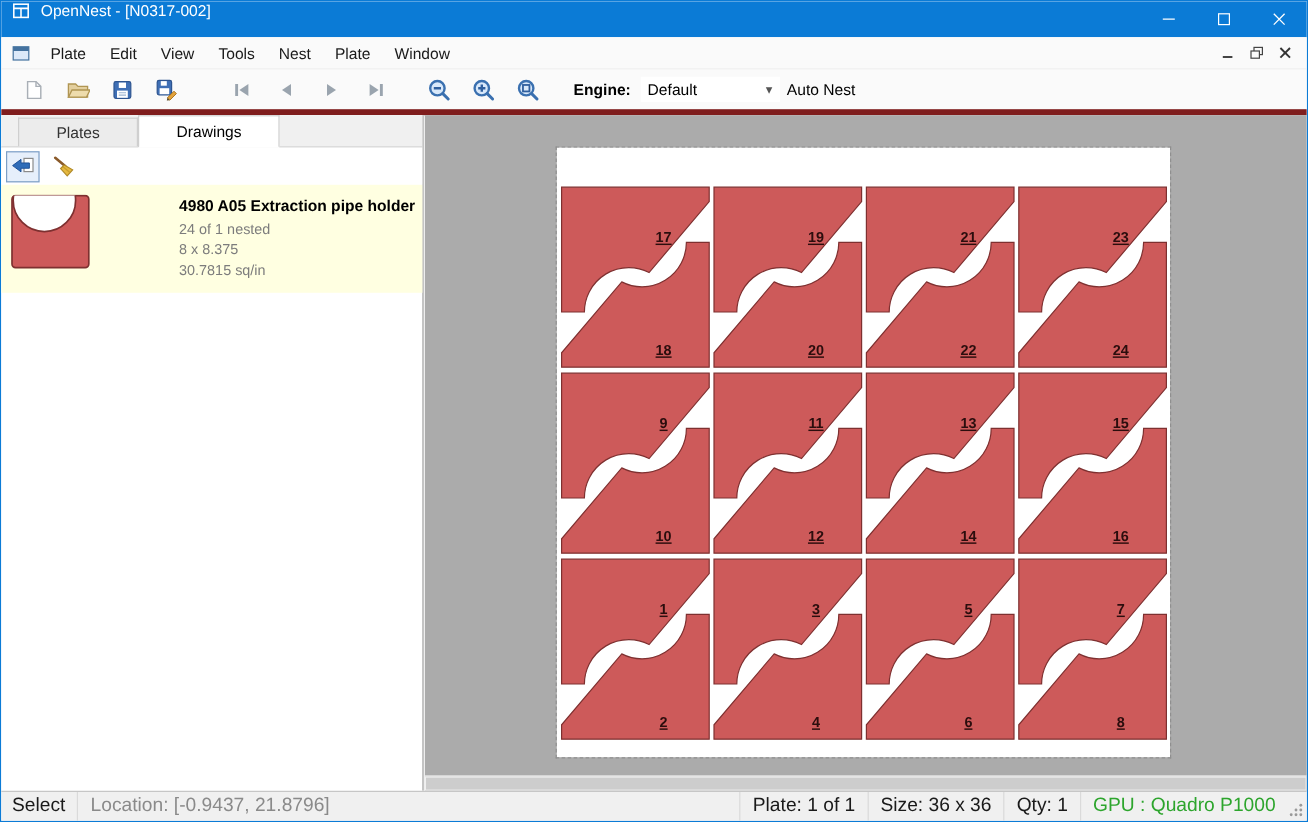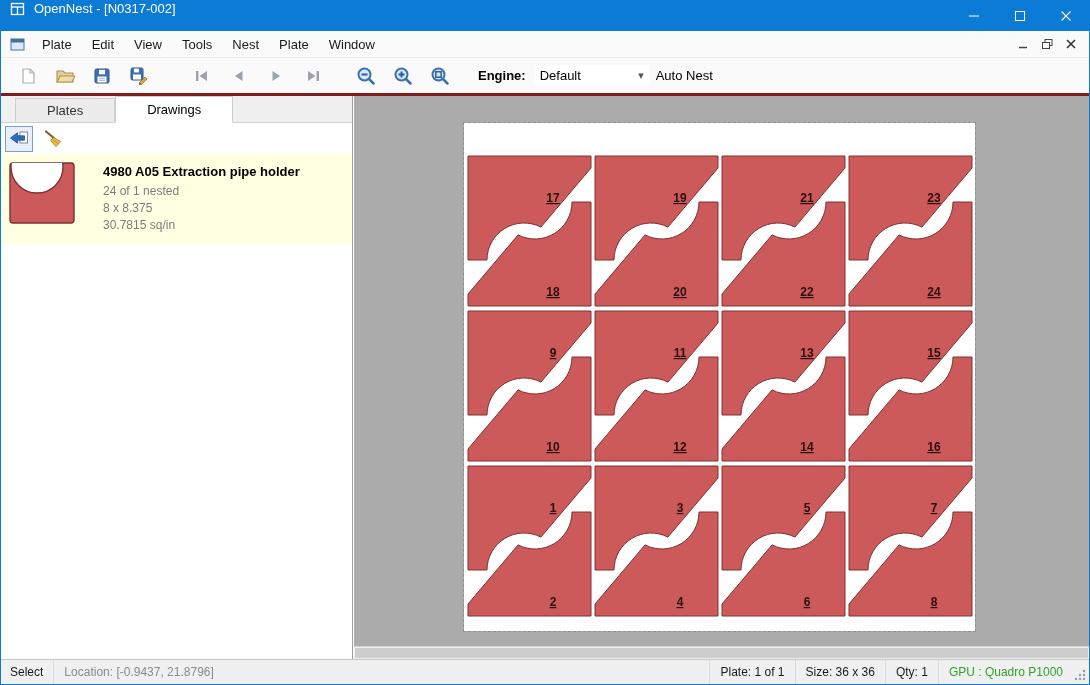--- a/index.html
+++ b/index.html
@@ -14,51 +14,51 @@
   .win-btn { width:46px; height:30px; display:flex; align-items:center; justify-content:center; }
 
   
   .menubar { position:absolute; left:0; top:30px; right:0; height:27px; background:#fafafa; display:flex; align-items:center; font-size:13px; color:#1a1a1a; border-bottom:1px solid #ededed; }
   .menubar .mdiicon { margin:0 7px 0 9px; }
   .menu-item { padding:4px 10px; cursor:default; }
   .mdi-controls { margin-left:auto; display:flex; align-items:center; margin-right:6px; }
   .mdi-btn { width:24px; height:20px; display:flex; align-items:center; justify-content:center; }
 
   
-  .toolbar { position:absolute; left:0; top:57px; right:0; height:38px; background:#fafafa; border-bottom:3px solid #7f1d1d; display:flex; align-items:center; padding-left:8px; font-size:13px; }
+  .toolbar { position:absolute; left:0; top:57px; right:0; height:38px; background:#fafafa; border-bottom:5px solid #7f1d1d; display:flex; align-items:center; padding-left:8px; font-size:13px; }
   .tbtn { width:37px; height:32px; display:flex; align-items:center; justify-content:center; }
   .tb-gap-lg { width:26px; } .tb-gap-md { width:16px; }
   .engine-label { font-weight:bold; margin-left:20px; }
   .engine-combo { display:flex; align-items:center; width:116px; margin-left:8px; padding:3px 6px; background:#fff;gap:20px; }
   .engine-combo .chev { margin-left:auto; color:#555; font-size:11px; }
   .auto-nest { padding:4px 6px; }
 
   
   .sidebar { position:absolute; left:0; top:95px; width:352px; bottom:25px; background:#fff; border-right:1px solid #9d9d9d; }
   .tabstrip { height:27px; background:#f0f0f0; border-bottom:1px solid #cfcfcf; display:flex; align-items:flex-end; padding-left:14px; }
   .tab { height:24px; padding:0 31px; display:flex; align-items:center; font-size:13px; background:#ececec; border:1px solid #cfcfcf; border-bottom:none; color:#333; }
   .tab.active { background:#fff; height:27px; margin-bottom:-1px; border-bottom:1px solid #fff; color:#000; }
   .side-toolbar { height:31px; display:flex; align-items:center; gap:6px; padding:2px 4px; background:#fff; }
   .sbtn { width:28px; height:26px; display:flex; align-items:center; justify-content:center; }
   .sbtn.boxed { border:1px solid #7d9fc6; background:#e6effb; }
-  .drawing-item { display:flex; background:#ffffe1; padding:6px 6px; height:90px; }
+  .drawing-item { display:flex; background:#ffffe1; padding:6px 6px; height:90px;justify-content:space-between; }
   .thumb { margin:2px 0 0 2px; }
   .meta { margin-left:24px; padding-top:4px; }
   .dtitle { font-size:13px; font-weight:bold; color:#000; margin-bottom:4px; }
   .dsub { font-size:12px; color:#7c7c7c; line-height:17px; }
 
   
   .canvas { position:absolute; left:353px; top:95px; right:0; bottom:25px; background:#ababab; overflow:hidden; }
   .plate { position:absolute; left:110px; top:27px; width:511px; height:508px; background:#fff; outline:1px dashed #8f8f8f; }
   .part-num { font:bold 12px "Liberation Sans", sans-serif; fill:#2b0d0d; text-decoration:underline; }
   .hscroll { position:absolute; left:0; right:0; bottom:0; height:13px; background:#f0f0f0; border-top:1px solid #d2d2d2; }
   .hthumb { position:absolute; left:1px; top:1px; bottom:1px; right:1px; background:#cdcdcd; }
 
   
-  .statusbar { position:absolute; left:0; right:0; bottom:0; height:25px; background:#f0f0f0; border-top:1px solid #c6c6c6; display:flex; align-items:center; font-size:12px; color:#1a1a1a; }
+  .statusbar { position:absolute; left:0; right:0; bottom:0; height:25px; background:#f0f0f0; border-top:1px solid #c6c6c6; display:flex; align-items:center; font-size:16px; color:#1a1a1a; }
   .st { display:flex; align-items:center; height:100%; padding:0 10px; white-space:nowrap; }
   .st.mode { padding-left:9px; min-width:48px; }
   .st.bordered { border-left:1px solid #dadada; }
   .st.loc { color:#8a8a8a; }
   .spacer { flex:1; }
   .st.gpu { color:#2da52d; }
   .grip { margin:auto 2px 2px auto; align-self:flex-end; }
 </style>
 </head>
 <body>

